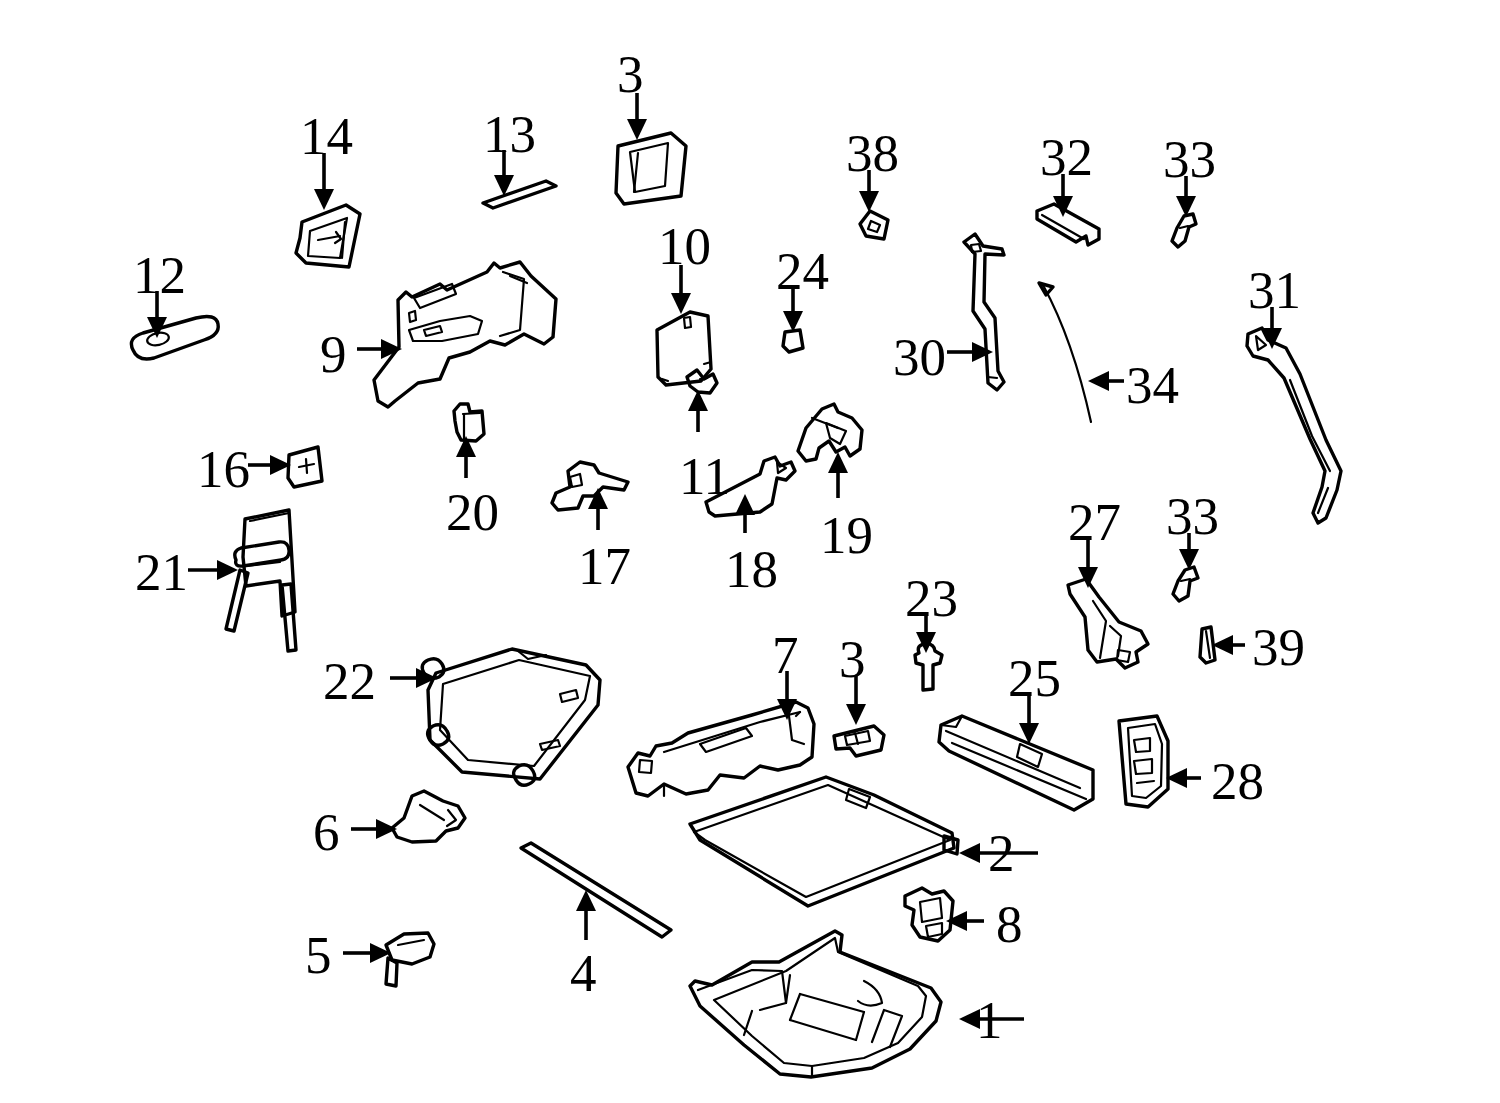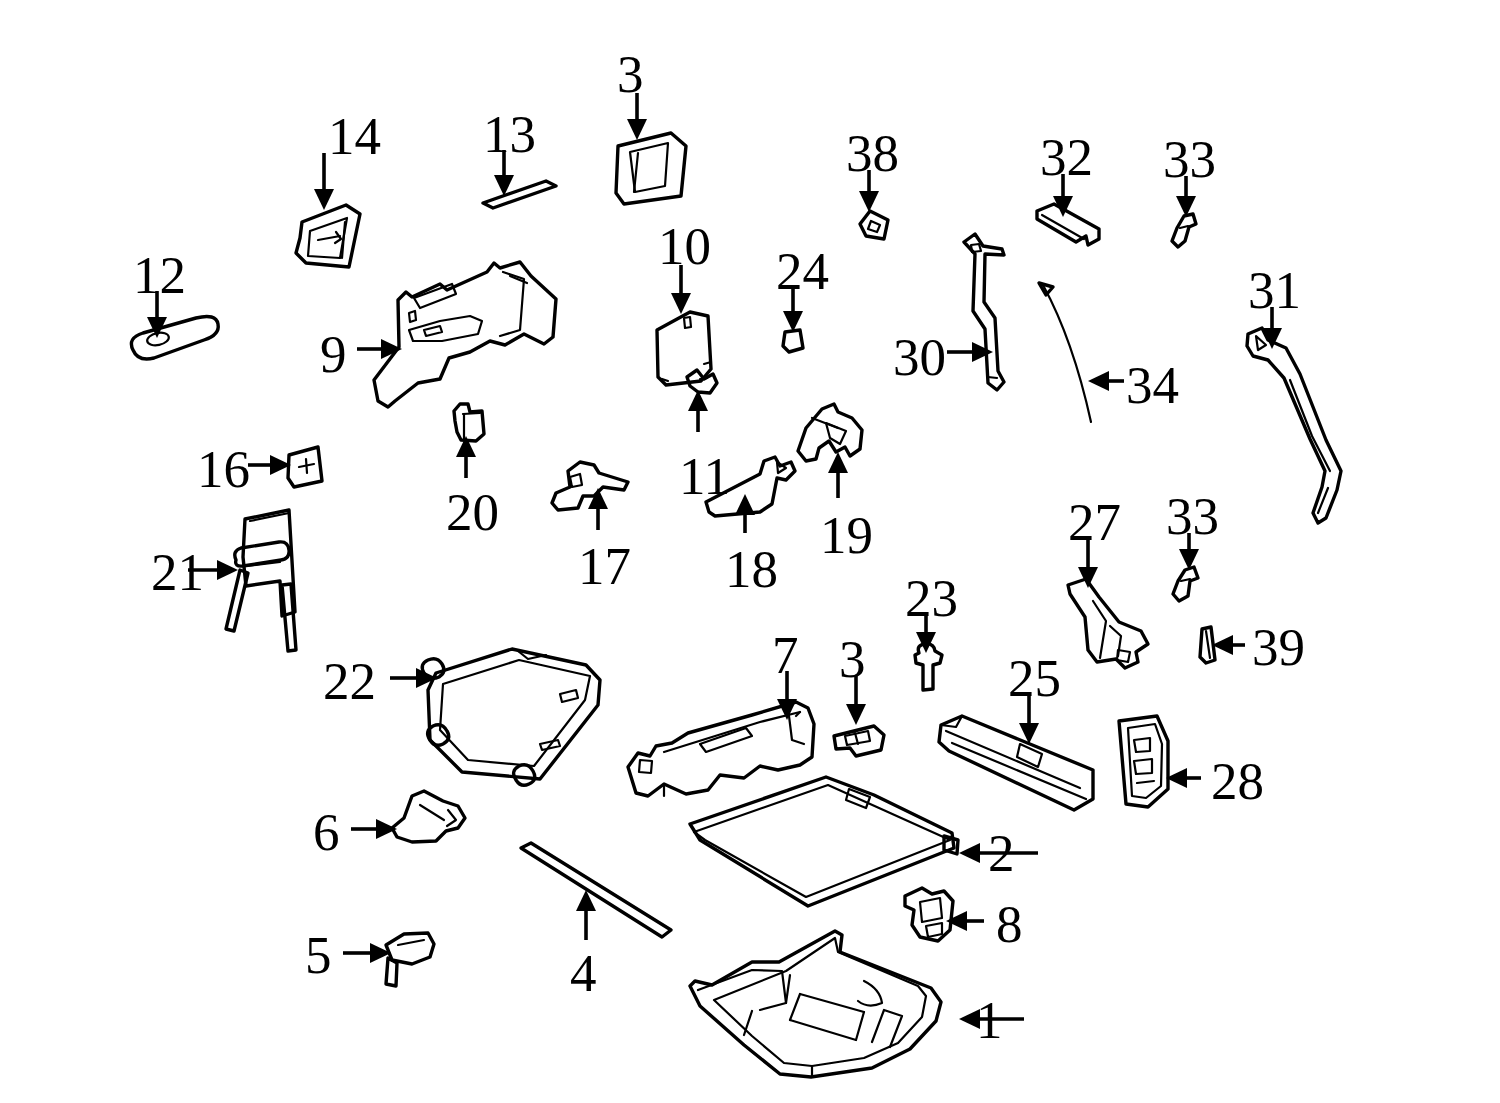--- a/index.html
+++ b/index.html
@@ -429,28 +429,28 @@
   <div class="callout" style="left:570px;  top:947px;">4</div>
   <div class="callout" style="left:305px;  top:929px;">5</div>
   <div class="callout" style="left:313px;  top:806px;">6</div>
   <div class="callout" style="left:772px;  top:629px;">7</div>
   <div class="callout" style="left:996px;  top:898px;">8</div>
   <div class="callout" style="left:320px;  top:328px;">9</div>
   <div class="callout" style="left:658px;  top:220px;">10</div>
   <div class="callout" style="left:679px;  top:438px;margin-top:12px;">11</div>
   <div class="callout" style="left:133px;  top:249px;">12</div>
   <div class="callout" style="left:483px;  top:108px;">13</div>
-  <div class="callout" style="left:300px;  top:110px;margin-left:28px;">14</div>
+  <div class="callout" style="left:300px;  top:110px;">14</div>
   <div class="callout" style="left:617px;  top:48px;">3</div>
   <div class="callout" style="left:197px;  top:443px;">16</div>
   <div class="callout" style="left:578px;  top:540px;">17</div>
   <div class="callout" style="left:725px;  top:543px;">18</div>
   <div class="callout" style="left:820px;  top:509px;">19</div>
   <div class="callout" style="left:446px;  top:486px;">20</div>
-  <div class="callout" style="left:135px;  top:546px;margin-left:16px;">21</div>
+  <div class="callout" style="left:135px;  top:546px;">21</div>
   <div class="callout" style="left:323px;  top:655px;">22</div>
   <div class="callout" style="left:846px;  top:127px;">38</div>
   <div class="callout" style="left:776px;  top:245px;">24</div>
   <div class="callout" style="left:1008px; top:652px;">25</div>
   <div class="callout" style="left:905px;  top:572px;">23</div>
   <div class="callout" style="left:1068px; top:496px;">27</div>
   <div class="callout" style="left:1211px; top:755px;">28</div>
   <div class="callout" style="left:1252px; top:621px;">39</div>
   <div class="callout" style="left:893px;  top:331px;">30</div>
   <div class="callout" style="left:1248px; top:264px;">31</div>

